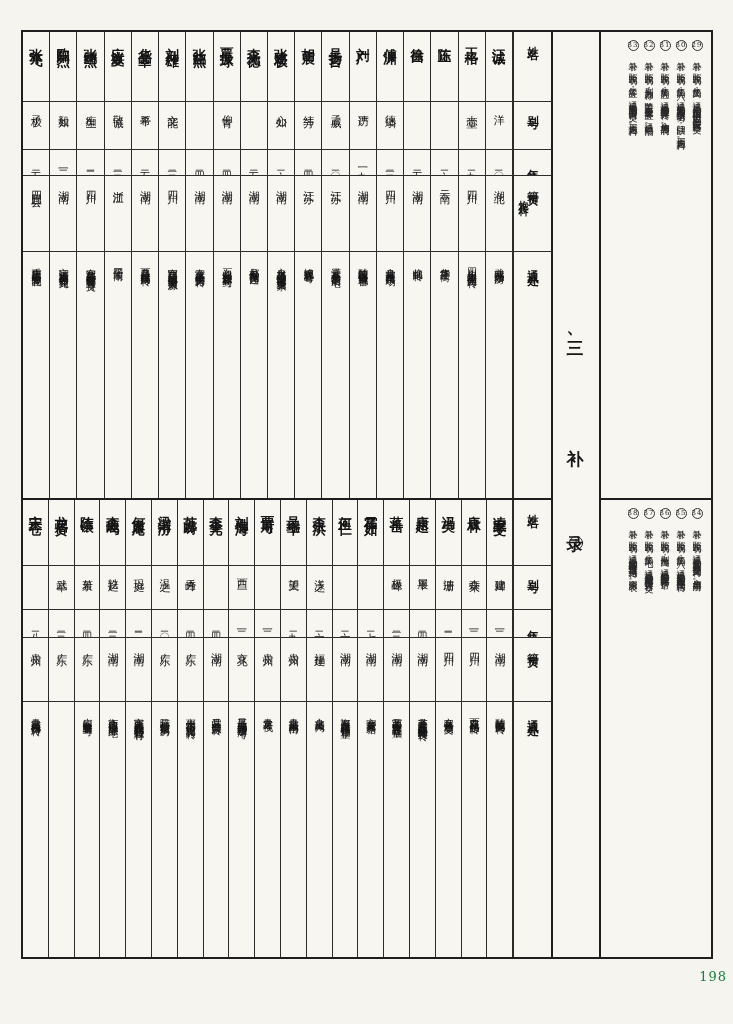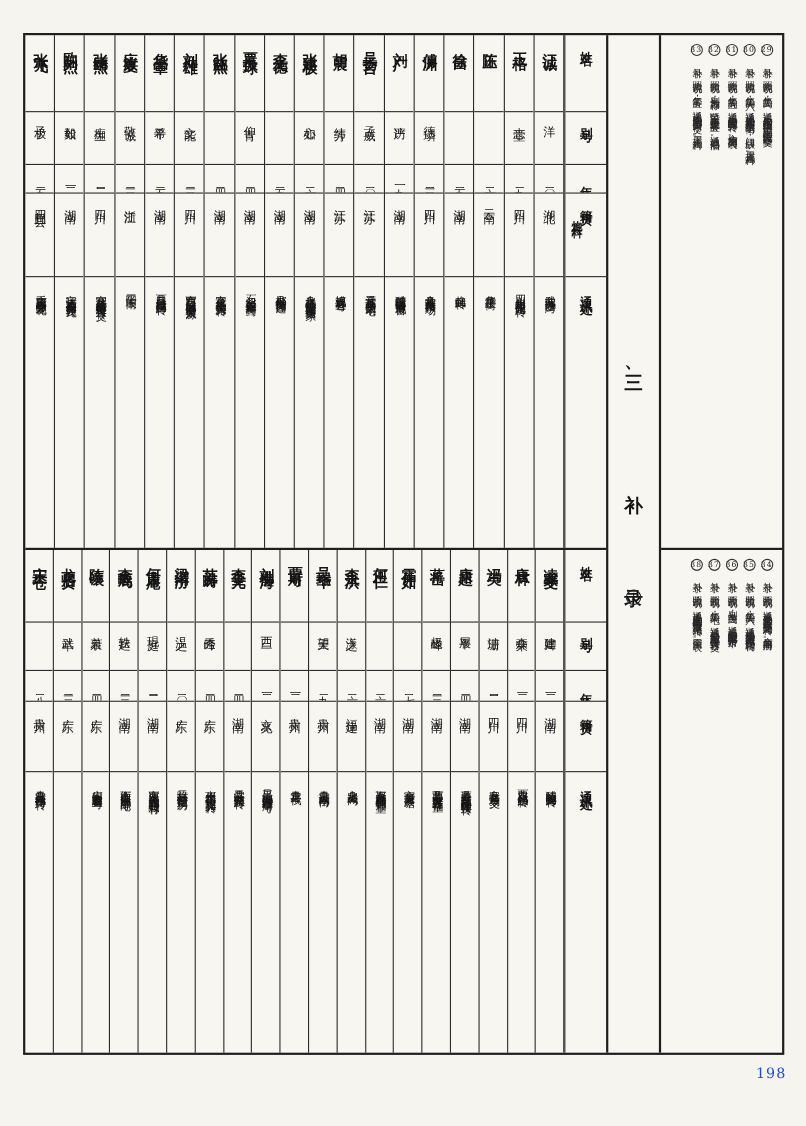--- a/index.html
+++ b/index.html
@@ -83,22 +83,22 @@
   .circle-fn {
     writing-mode:horizontal-tb;
     display:inline-flex; align-items:center; justify-content:center;
     width:11px; height:11px; border:1px solid #333; border-radius:50%;
     font-size:7px; margin-bottom:3px;
   }
   .ftext { letter-spacing:1px; }
 
   
   .page-number {
-    position:absolute; right:18px; bottom:40px;
-    font-size:13px; letter-spacing:1px; color:#1d4ed8;margin-top:44px;
+    position:absolute; right:6px; bottom:40px;
+    font-size:13px; letter-spacing:1px; color:#15803d;margin-top:44px;
   }
 </style>
 </head>
 <body>
 
 <div class="page">
   <div class="frame">
 
     <div class="tables-area">
 

